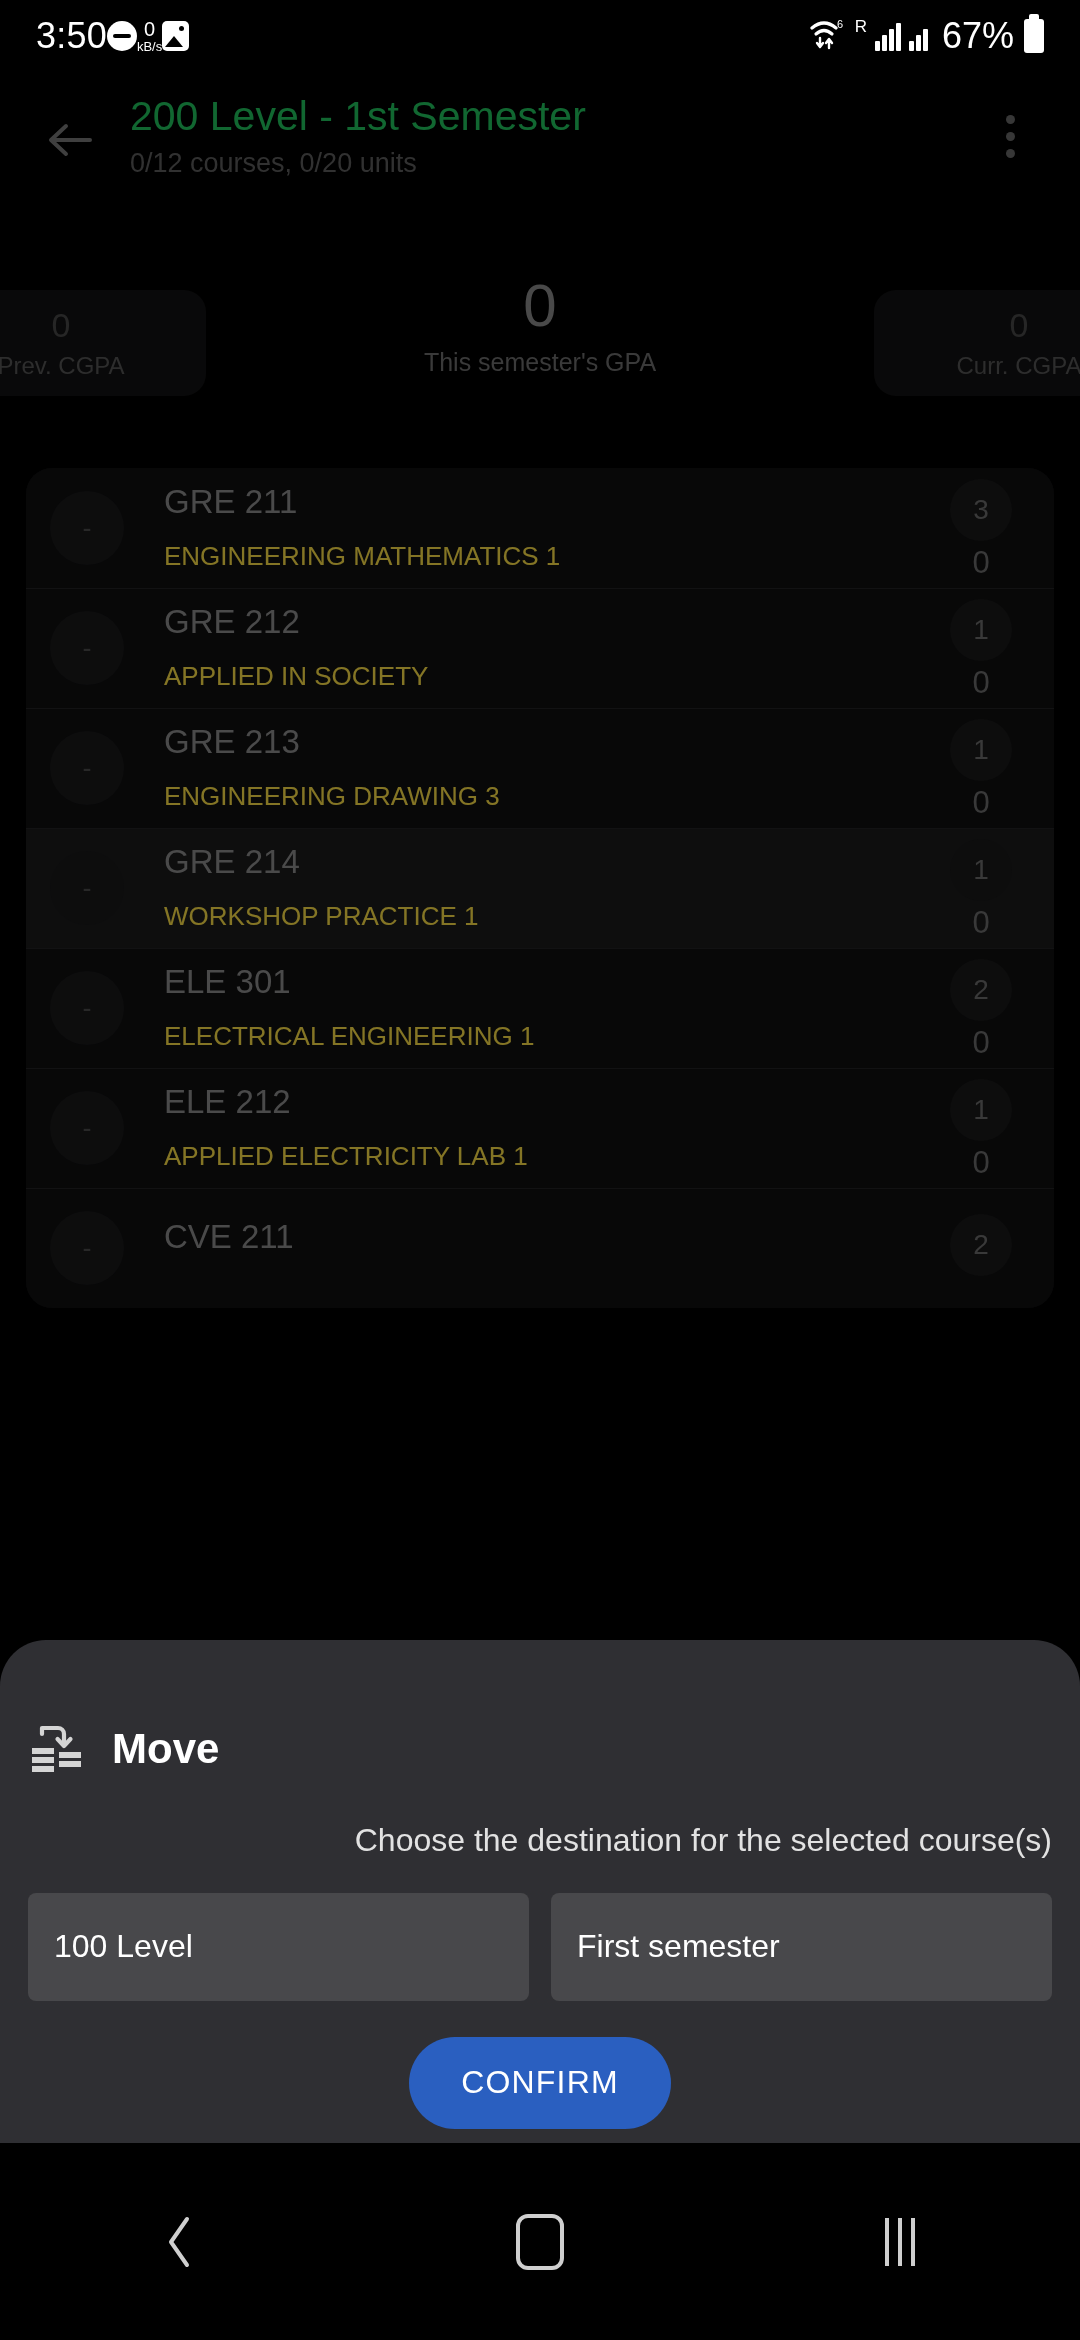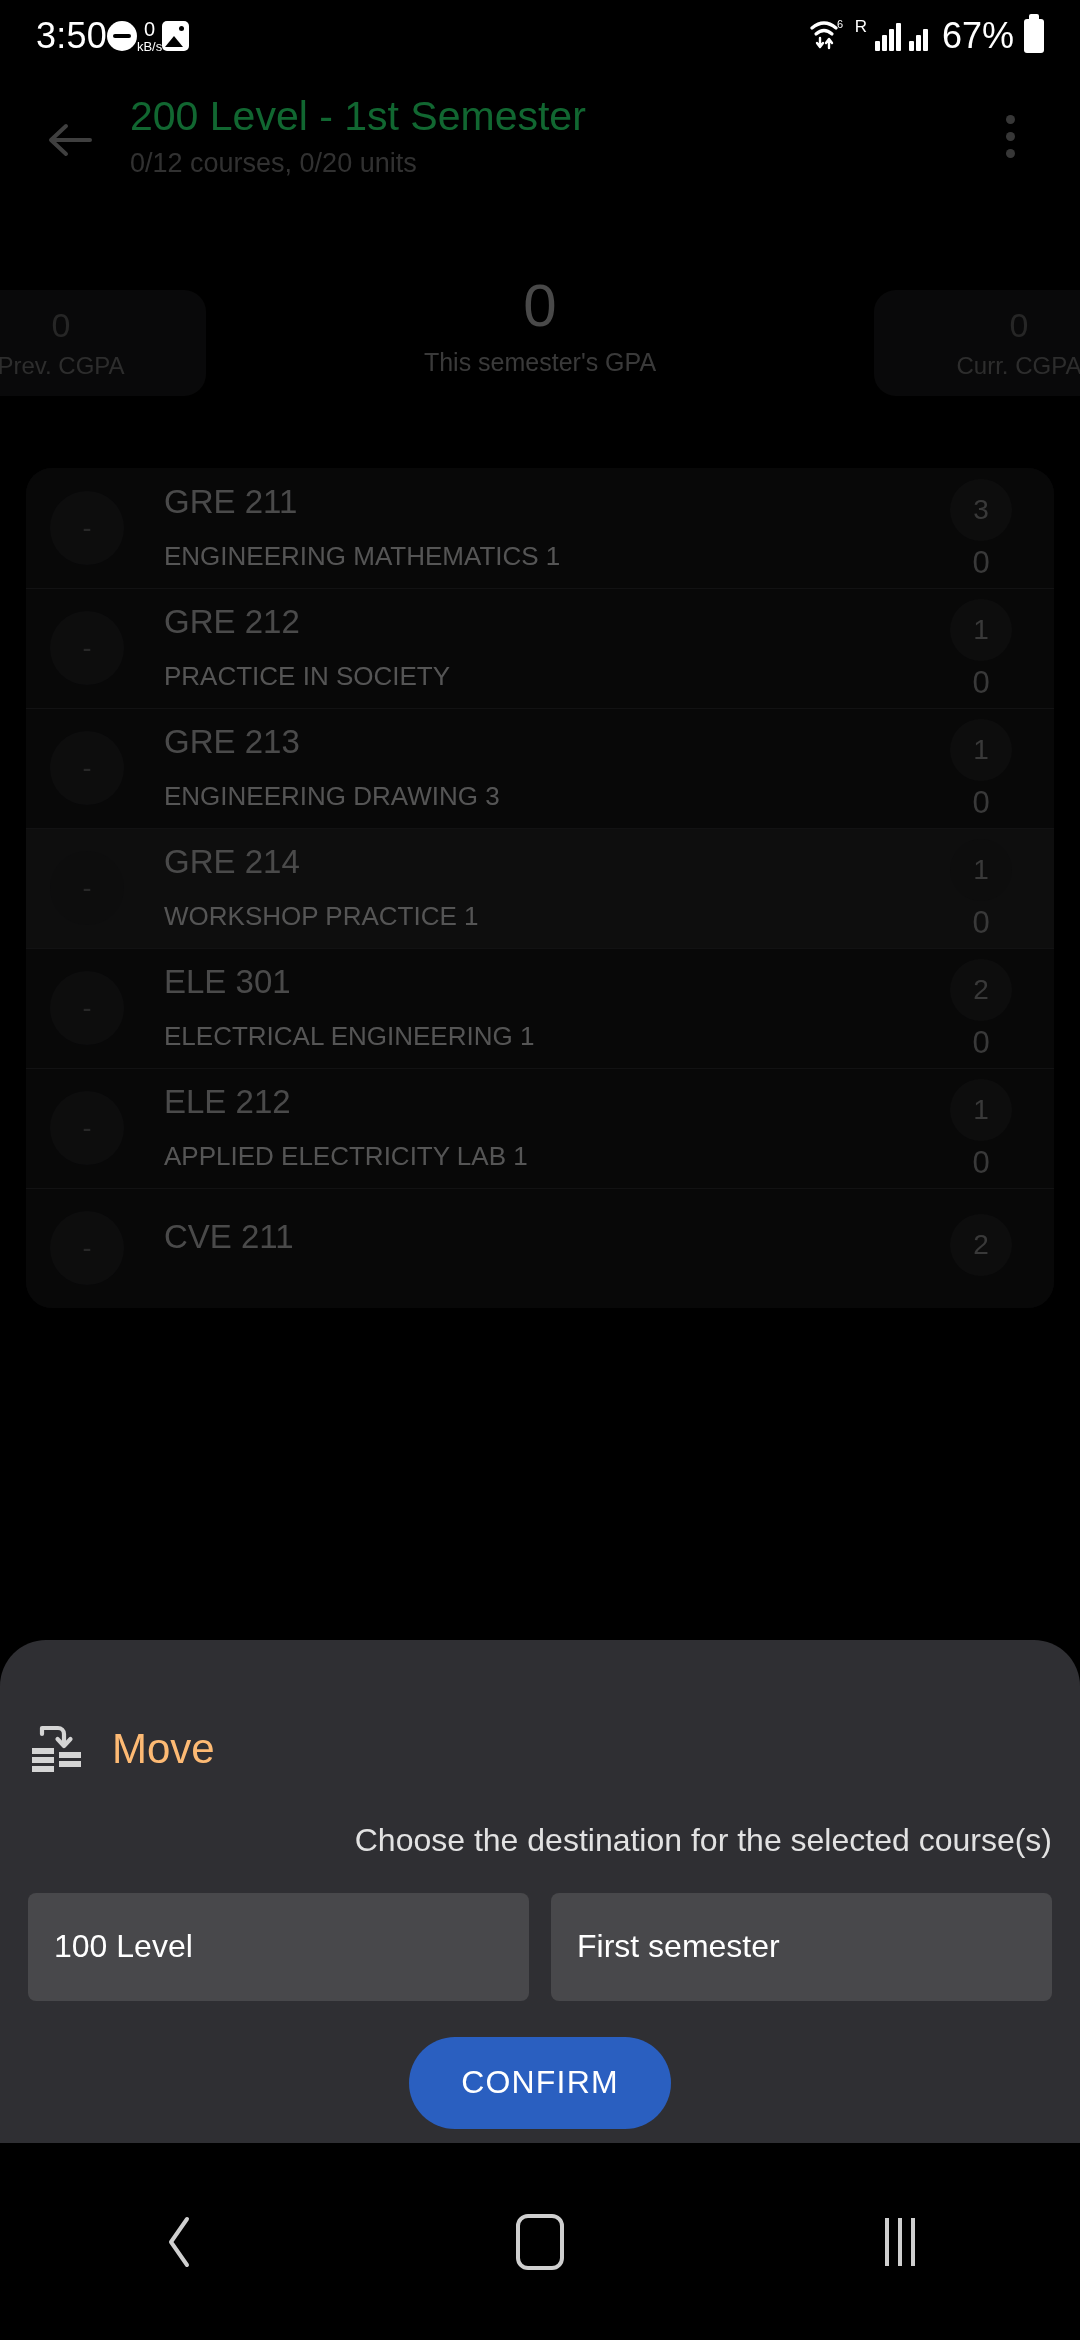--- a/index.html
+++ b/index.html
@@ -257,21 +257,21 @@
     margin-left: 40px;
     min-width: 0;
   }
   .course-code {
     color: #8e8e8e;
     font-size: 33px;
     line-height: 1.12;
     white-space: nowrap;
   }
   .course-title {
-    color: #a3a3a3;
+    color: #fde047;
     font-size: 26px;
     margin-top: 21px;
     line-height: 1.12;
     white-space: nowrap;
   }
   .course-right {
     flex: 0 0 auto;
     width: 146px;
     display: flex;
     flex-direction: column;
@@ -335,23 +335,23 @@
     padding: 0 28px;
   }
   .sheet-header {
     display: flex;
     align-items: center;
     gap: 28px;
     padding-top: 82px;
   }
   .move-icon { width: 56px; height: 54px; flex: 0 0 auto; }
   .sheet-title {
-    color: #fdba74;
+    color: #ffffff;
     font-size: 42px;
-    font-weight: normal;
+    font-weight: bold;
     line-height: 1;
   }
   .sheet-desc {
     color: #e2e2e2;
     font-size: 32px;
     margin-top: 46px;
     line-height: 1.15;
     text-align: right;
   }
   .selector-row {
@@ -498,21 +498,21 @@
         </div>
         <div class="course-right">
           <div class="units-chip">3</div>
           <div class="points-val">0</div>
         </div>
       </div>
       <div class="course-row">
         <div class="avatar">-</div>
         <div class="course-main">
           <div class="course-code">GRE 212</div>
-          <div class="course-title">PRACTICE IN SOCIETY</div>
+          <div class="course-title">APPLIED IN SOCIETY</div>
         </div>
         <div class="course-right">
           <div class="units-chip">1</div>
           <div class="points-val">0</div>
         </div>
       </div>
       <div class="course-row">
         <div class="avatar">-</div>
         <div class="course-main">
           <div class="course-code">GRE 213</div>

